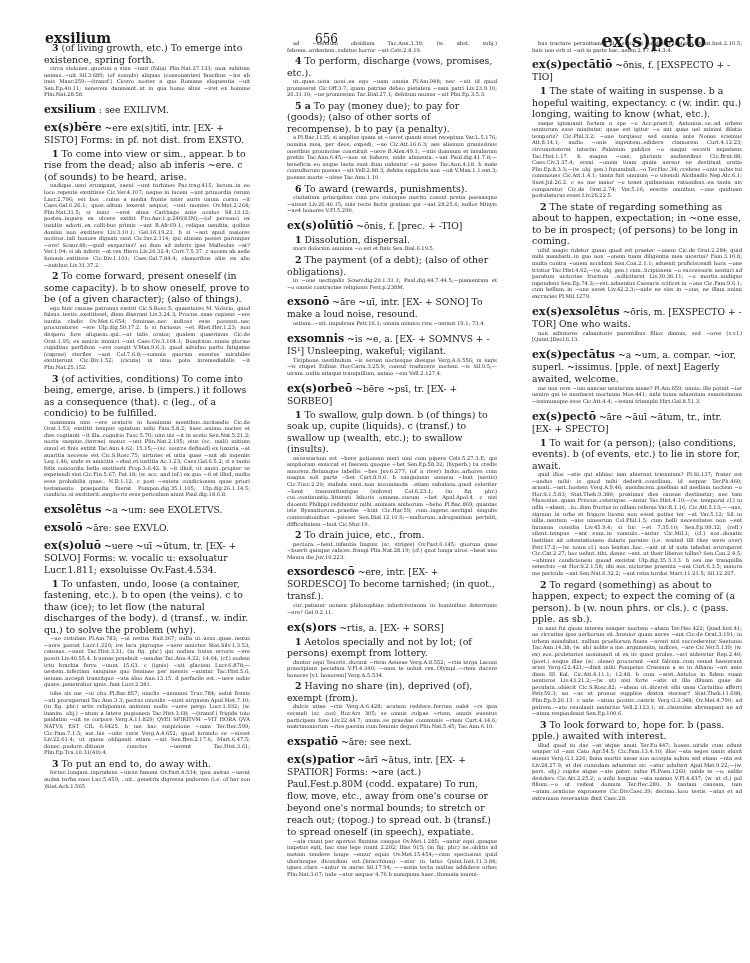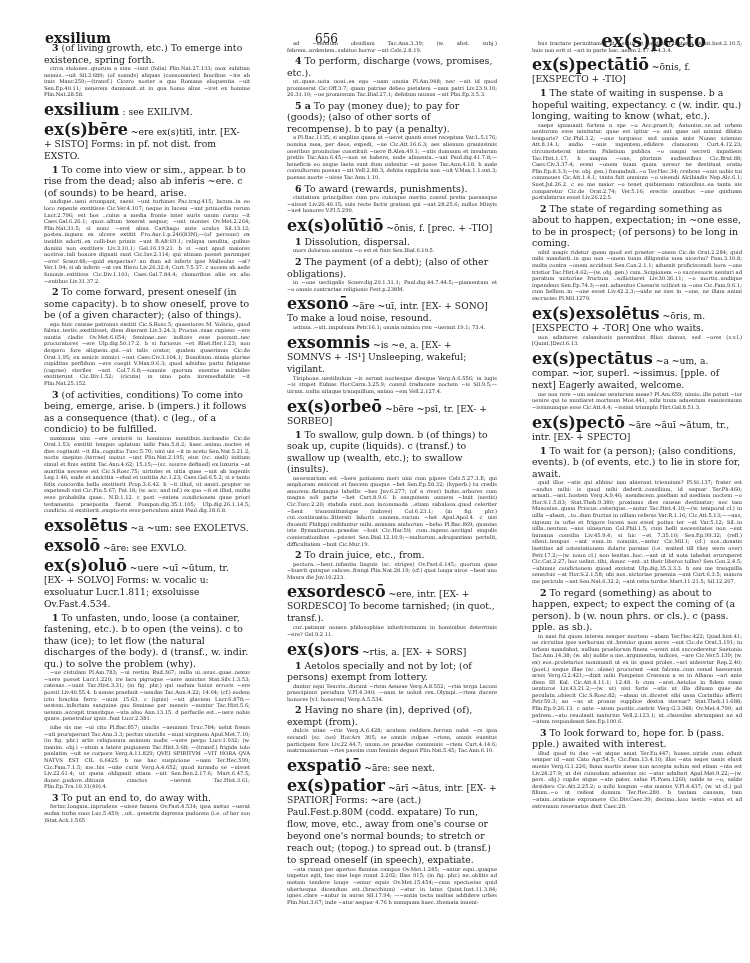--- a/index.html
+++ b/index.html
@@ -6,21 +6,21 @@
   body{width:750px;height:963px;overflow:hidden;position:relative;color:#1a1a1a;font-family:"DejaVu Serif","Liberation Serif",serif;}
   .running-head{position:absolute;top:30px;left:0;width:750px;height:20px;}
   .rh-left{position:absolute;left:45px;top:0;font-weight:bold;font-size:14px;}
   .rh-center{position:absolute;left:315px;top:2px;font-size:12px;}
   .rh-right{position:absolute;right:44px;top:0;font-weight:bold;font-size:18px;}
   .col{position:absolute;top:40px;width:206px;}
   .col-1{left:44px;}
   .col-2{left:287px;width:210px;}
   .col-3{left:532px;width:210px;}
   .entry{margin:0 0 6px 0;}
-  .hw{font-weight:bold;font-size:16px;line-height:12px;}
+  .hw{font-weight:bold;font-size:11px;line-height:12px;}
   .hw-line{font-size:9.2px;line-height:12px;}
   .sense{font-size:9.4px;line-height:11.5px;text-indent:8px;margin-top:2px;}
   .sense .num{font-weight:bold;}
   .cit{font-size:5.2px;line-height:6.6px;text-align:justify;text-indent:6px;color:#222;margin-bottom:2px;}
 </style>
 </head>
 <body>
 
 <div class="running-head">
   <span class="rh-left">exsilium</span>

